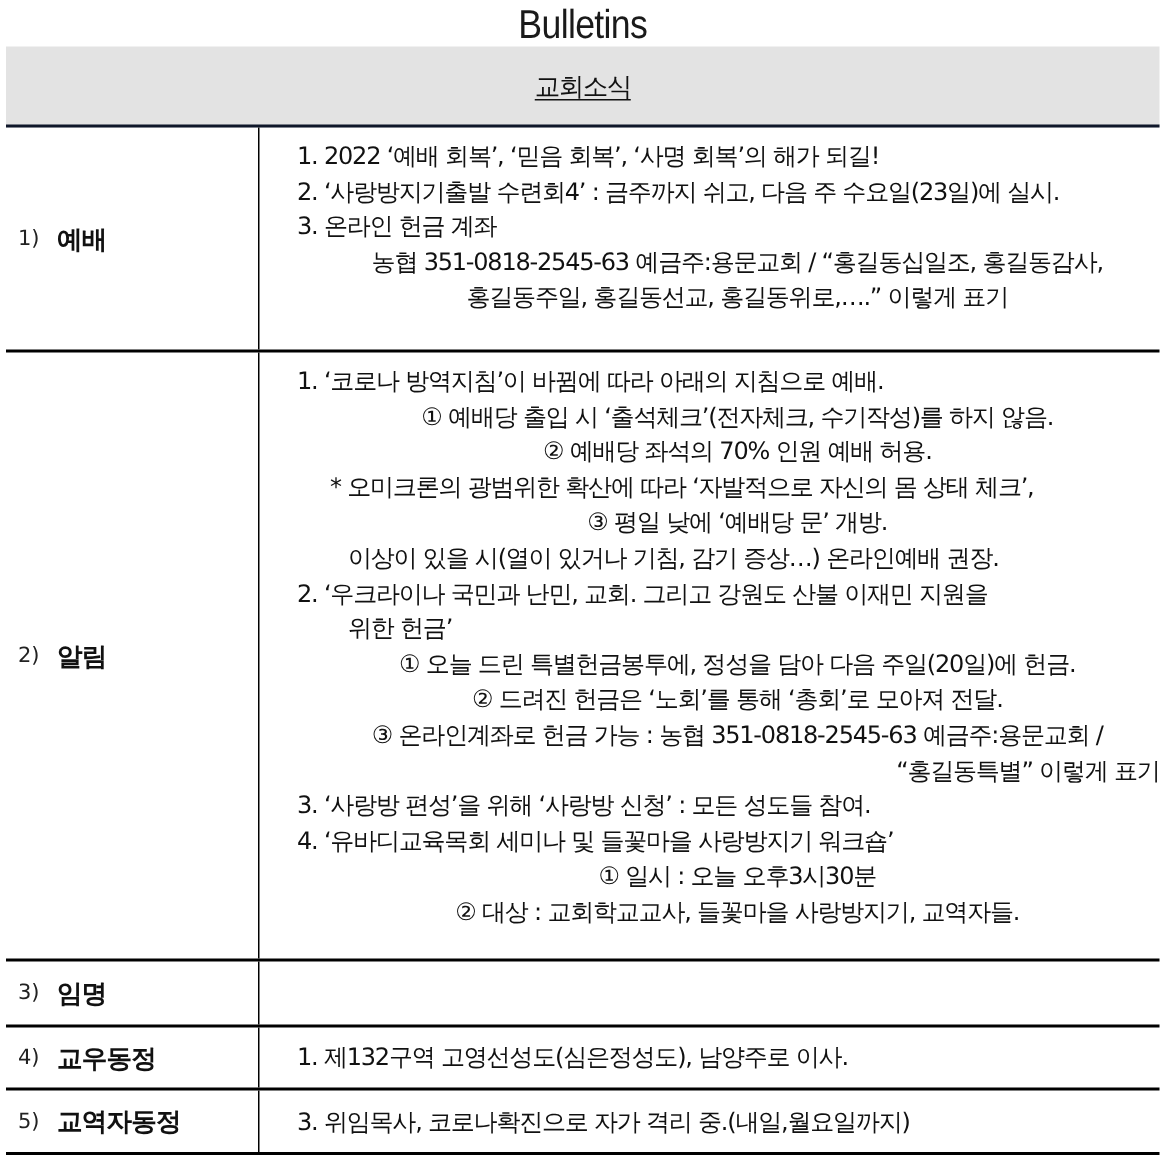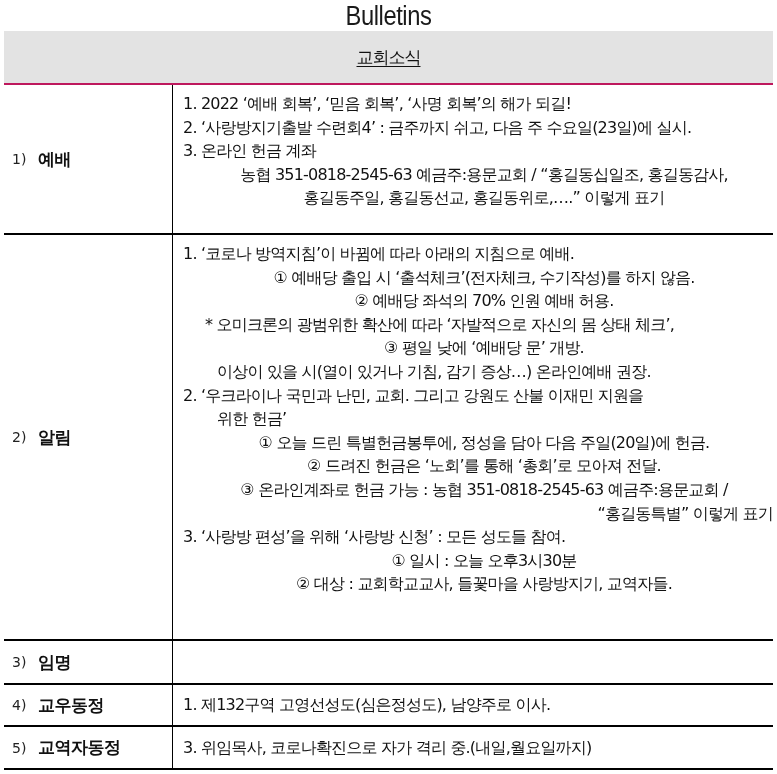--- a/index.html
+++ b/index.html
@@ -9,42 +9,42 @@
       color: #111;
     }
     .title {
       position: absolute; left: 0; top: 0; width: 777px; height: 31px;
       text-align: center; font-family: "Liberation Sans", "DejaVu Sans", sans-serif;
       font-size: 27px; line-height: 33px; font-weight: 300; color: #1a1a1a;
       letter-spacing: -0.5px; transform: scaleX(0.88);
     }
     .band {
       position: absolute; left: 4px; top: 31px; width: 769px; height: 52px;
-      background: #e3e3e3; border-bottom: 2px solid #be185d;
+      background: #e3e3e3; border-bottom: 2px solid #0f172a;
       display: flex; align-items: center; justify-content: center;
       font-size: 17px; letter-spacing: -1px;
     }
     .band span { text-decoration: underline; text-underline-offset: 3px; }
     .table {
       position: absolute; left: 4px; top: 85px; width: 769px;
     }
     .row {
       display: flex; border-bottom: 2px solid #000; box-sizing: border-box;
     }
     .cat {
       width: 169px; flex: none; border-right: 1px solid #000;
       display: flex; align-items: center; padding-left: 8px; box-sizing: border-box;
     }
     .cat .num { font-size: 14px; width: 26px; color: #222; }
     .cat .name { font-size: 17px; font-weight: bold; letter-spacing: -0.5px; }
     .content {
       flex: 1; padding: 7px 0 4px 10px; box-sizing: border-box;
       font-size: 16px; line-height: 23.6px; letter-spacing: -0.8px; color: #111;
     }
-    .content .line { white-space: nowrap; }
+    .content .line { white-space: nowrap; margin-left: 15px; }
     .ind1 { padding-left: 12px; text-align: center; }
     .ind2 { padding-left: 22px; }
     .ind3 { padding-left: 34px; }
     .ind4 { padding-left: 38px; text-align: right; }
     .single { display: flex; align-items: center; padding: 0 0 0 10px; }
   </style>
 </head>
 <body>
 
 <div class="title">Bulletins</div>
@@ -81,20 +81,21 @@
       <div class="line ind2">* 오미크론의 광범위한 확산에 따라 ‘자발적으로 자신의 몸 상태 체크’,</div>
       <div class="line ind1">③ 평일 낮에 ‘예배당 문’ 개방.</div>
       <div class="line ind3">이상이 있을 시(열이 있거나 기침, 감기 증상…) 온라인예배 권장.</div>
       <div class="line">2. ‘우크라이나 국민과 난민, 교회. 그리고 강원도 산불 이재민 지원을</div>
       <div class="line ind3">위한 헌금’</div>
       <div class="line ind1">① 오늘 드린 특별헌금봉투에, 정성을 담아 다음 주일(20일)에 헌금.</div>
       <div class="line ind1">② 드려진 헌금은 ‘노회’를 통해 ‘총회’로 모아져 전달.</div>
       <div class="line ind1">③ 온라인계좌로 헌금 가능 : 농협 351-0818-2545-63 예금주:용문교회 /</div>
       <div class="line ind4">“홍길동특별” 이렇게 표기</div>
       <div class="line">3. ‘사랑방 편성’을 위해 ‘사랑방 신청’ : 모든 성도들 참여.</div>
+      <div class="line">4. ‘유바디교육목회 세미나 및 들꽃마을 사랑방지기 워크숍’</div>
       <div class="line ind1">① 일시 : 오늘 오후3시30분</div>
       <div class="line ind1">② 대상 : 교회학교교사, 들꽃마을 사랑방지기, 교역자들.</div>
     </div>
   </div>
 
   <div class="row" style="height:44px;">
     <div class="cat">
       <span class="num">3)</span>
       <span class="name">임명</span>
     </div>

